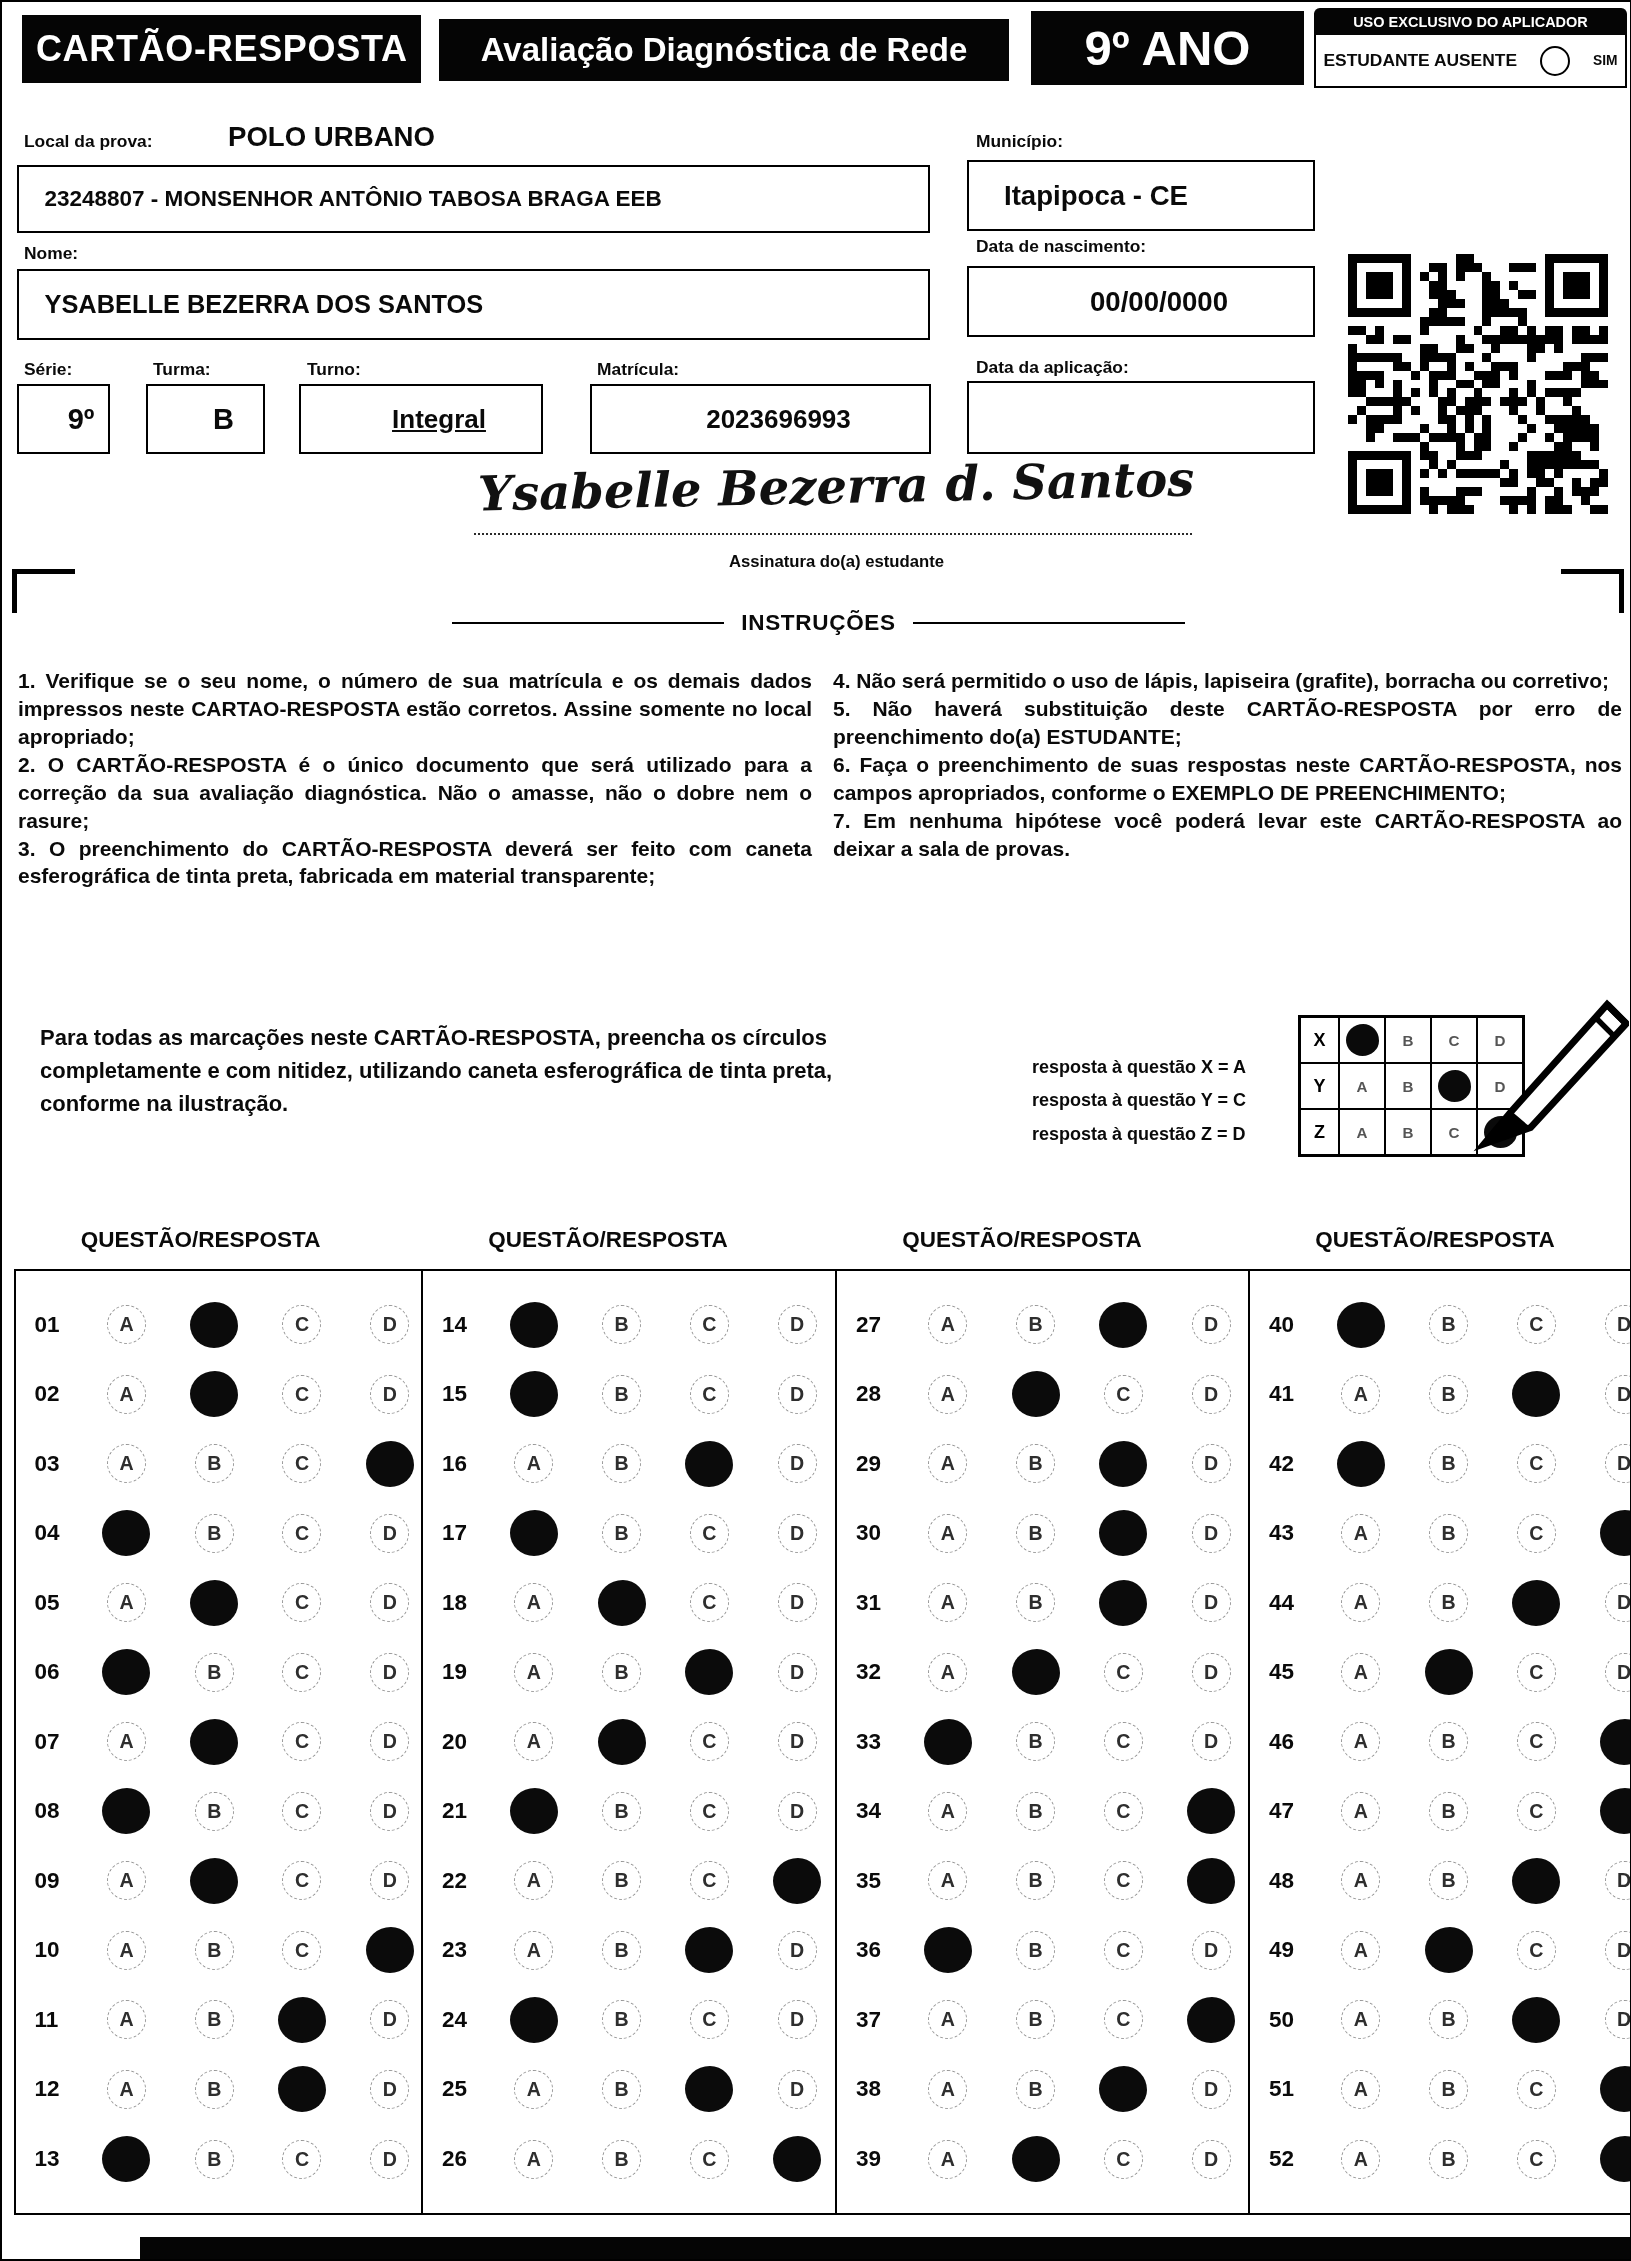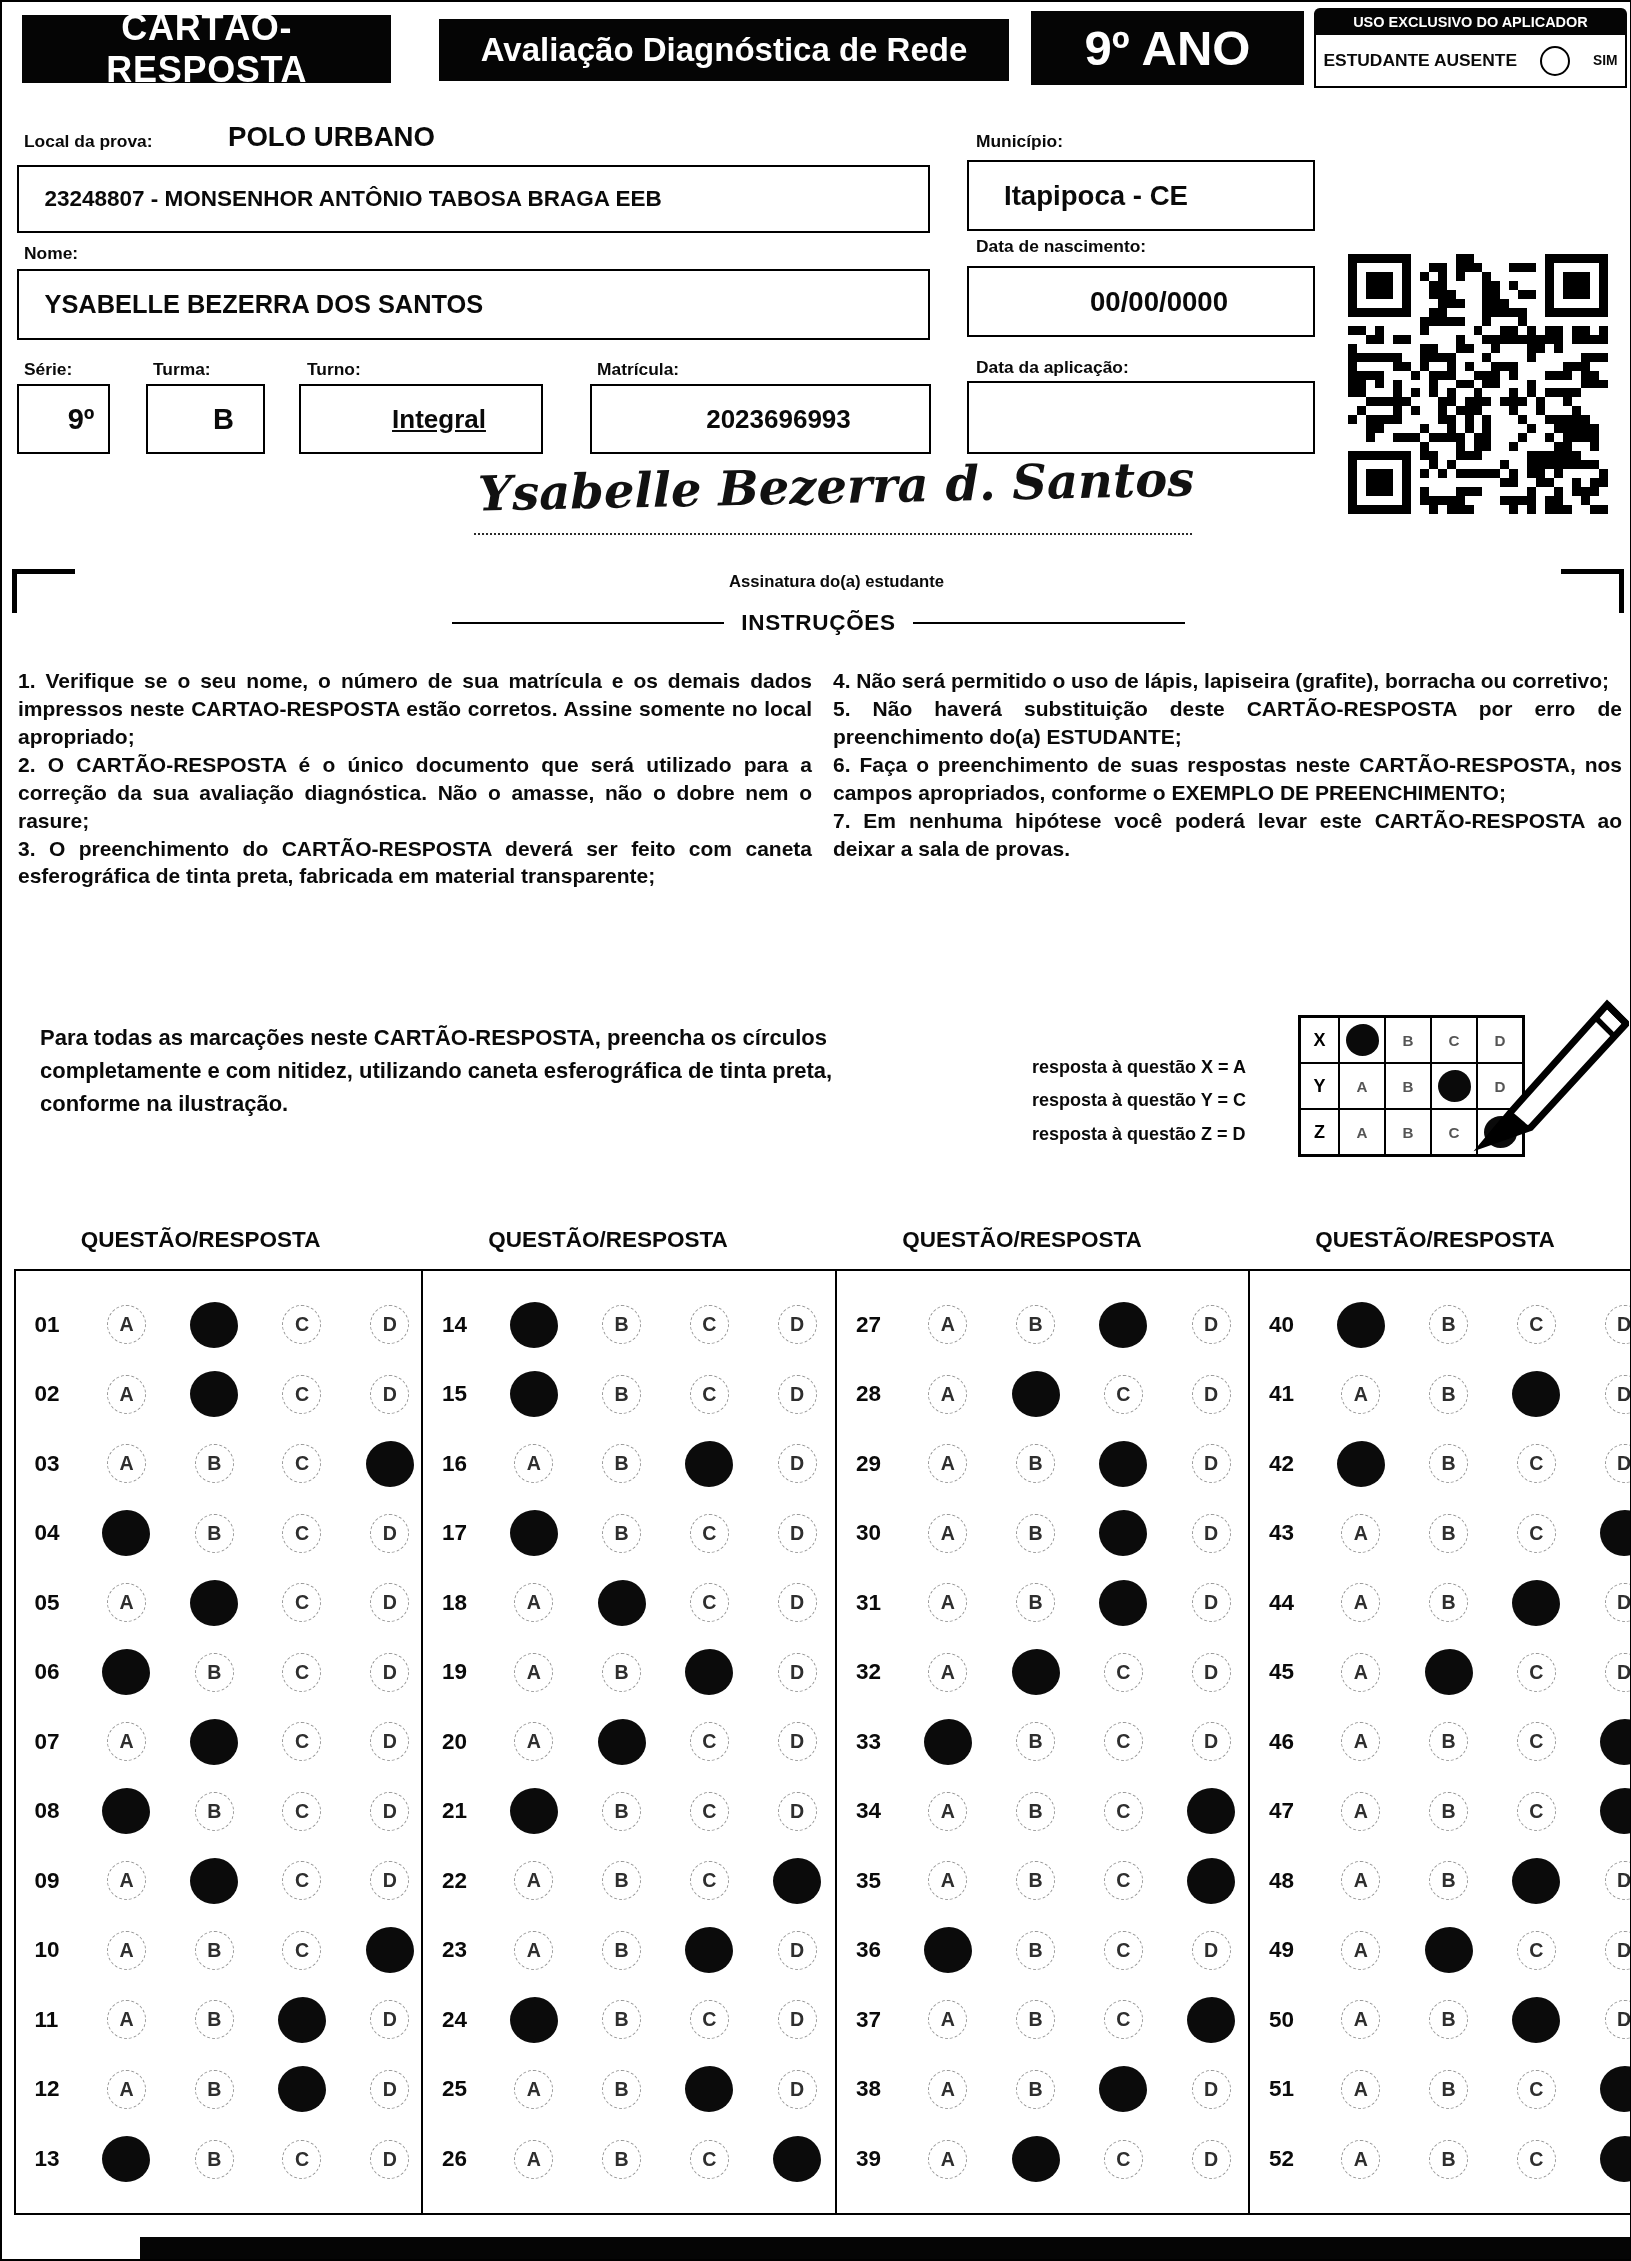--- a/index.html
+++ b/index.html
@@ -1,21 +1,21 @@
 <!DOCTYPE html>
 <html style="font-size:11.6px"><head>
 <meta charset="utf-8">
 <style>
   html,body{margin:0;padding:0;background:#e8e8e8;}
   .page{position:relative;width:1632px;height:2261px;background:#fff;border:2.9px solid #000;
         box-sizing:border-box;overflow:hidden;font-family:"Liberation Sans",sans-serif;color:#0a0a0a;}
   .abs{position:absolute;}
   .blackbox{position:absolute;background:#050505;color:#fff;display:flex;align-items:center;
             justify-content:center;font-weight:bold;text-align:center;}
-  #box-card{left:20.3px;top:13px;width:369px;height:68px;font-size:36px;letter-spacing:0.7px;}
+  #box-card{left:20.3px;top:13px;width:399px;height:68px;font-size:36px;letter-spacing:0.7px;}
   #box-exam{left:437px;top:17.4px;width:570px;height:62px;font-size:33px;}
   #box-grade{left:1029px;top:8.7px;width:273px;height:74px;font-size:49px;}
   #panel-applicator{left:1312px;top:5.8px;width:313px;height:83px;}
   .panel-title{height:27.6px;background:#050505;color:#fff;font-weight:bold;font-size:14.5px;
                display:flex;align-items:center;justify-content:center;border-radius:5.8px 5.8px 0 0;}
   .panel-body{height:51px;border:2.2px solid #000;border-top:none;display:flex;align-items:center;
               justify-content:center;gap:23px;font-weight:bold;font-size:17.4px;background:#fff;}
   .absent-circle{width:26px;height:26px;border:2.2px solid #000;border-radius:50%;display:inline-block;}
   .sim{font-size:13.8px;}
   .lab{position:absolute;font-weight:bold;font-size:17.4px;}
@@ -29,21 +29,21 @@
   #box-nasc{left:965px;top:264px;width:348px;height:71px;font-size:27.6px;}
   #box-serie{left:14.5px;top:382px;width:93px;height:70px;font-size:29px;}
   #box-turma{left:144px;top:382px;width:119px;height:70px;font-size:29px;}
   #box-turno{left:297px;top:382px;width:244px;height:70px;font-size:26px;text-decoration:underline;}
   #box-matricula{left:588px;top:382px;width:341px;height:70px;font-size:26px;}
   #box-aplicacao{left:965px;top:379px;width:348px;height:73px;font-size:26px;}
   #qr{left:1346px;top:252px;width:260px;height:260px;}
   #sig-line{left:472px;top:470px;width:718px;height:61px;border-bottom:2.9px dotted #2a2a2a;}
   #sig-text{left:435px;top:456px;width:798px;text-align:center;font-family:"DejaVu Serif",serif;
             font-style:italic;font-weight:bold;font-size:48px;transform:rotate(-1.2deg);color:#111;}
-  #sig-label{left:450px;top:550px;width:769px;text-align:center;font-weight:bold;font-size:16.7px;margin-top:20px;}
+  #sig-label{left:450px;top:550px;width:769px;text-align:center;font-weight:bold;font-size:16.7px;}
   .corner-left{left:10.2px;top:567px;width:58px;height:39px;border-top:5.1px solid #000;border-left:5.1px solid #000;}
   .corner-right{right:5.8px;top:567px;width:58px;height:39px;border-top:5.1px solid #000;border-right:5.1px solid #000;}
   #instr-head{left:450px;top:608px;width:733px;display:flex;align-items:center;gap:17.4px;}
   #instr-head .rule{flex:1;height:2.9px;background:#000;}
   #instr-head .t{font-weight:bold;font-size:22.5px;letter-spacing:0.7px;}
   .instr-col{position:absolute;top:665px;font-weight:bold;font-size:21px;line-height:1.33;text-align:justify;}
   #instr-left{left:16px;width:794px;}
   #instr-right{left:831px;width:789px;}
   .instr-col p{margin:0;}
   #fill-note{left:38px;top:1019px;width:871px;font-weight:bold;font-size:22px;line-height:1.5;}

